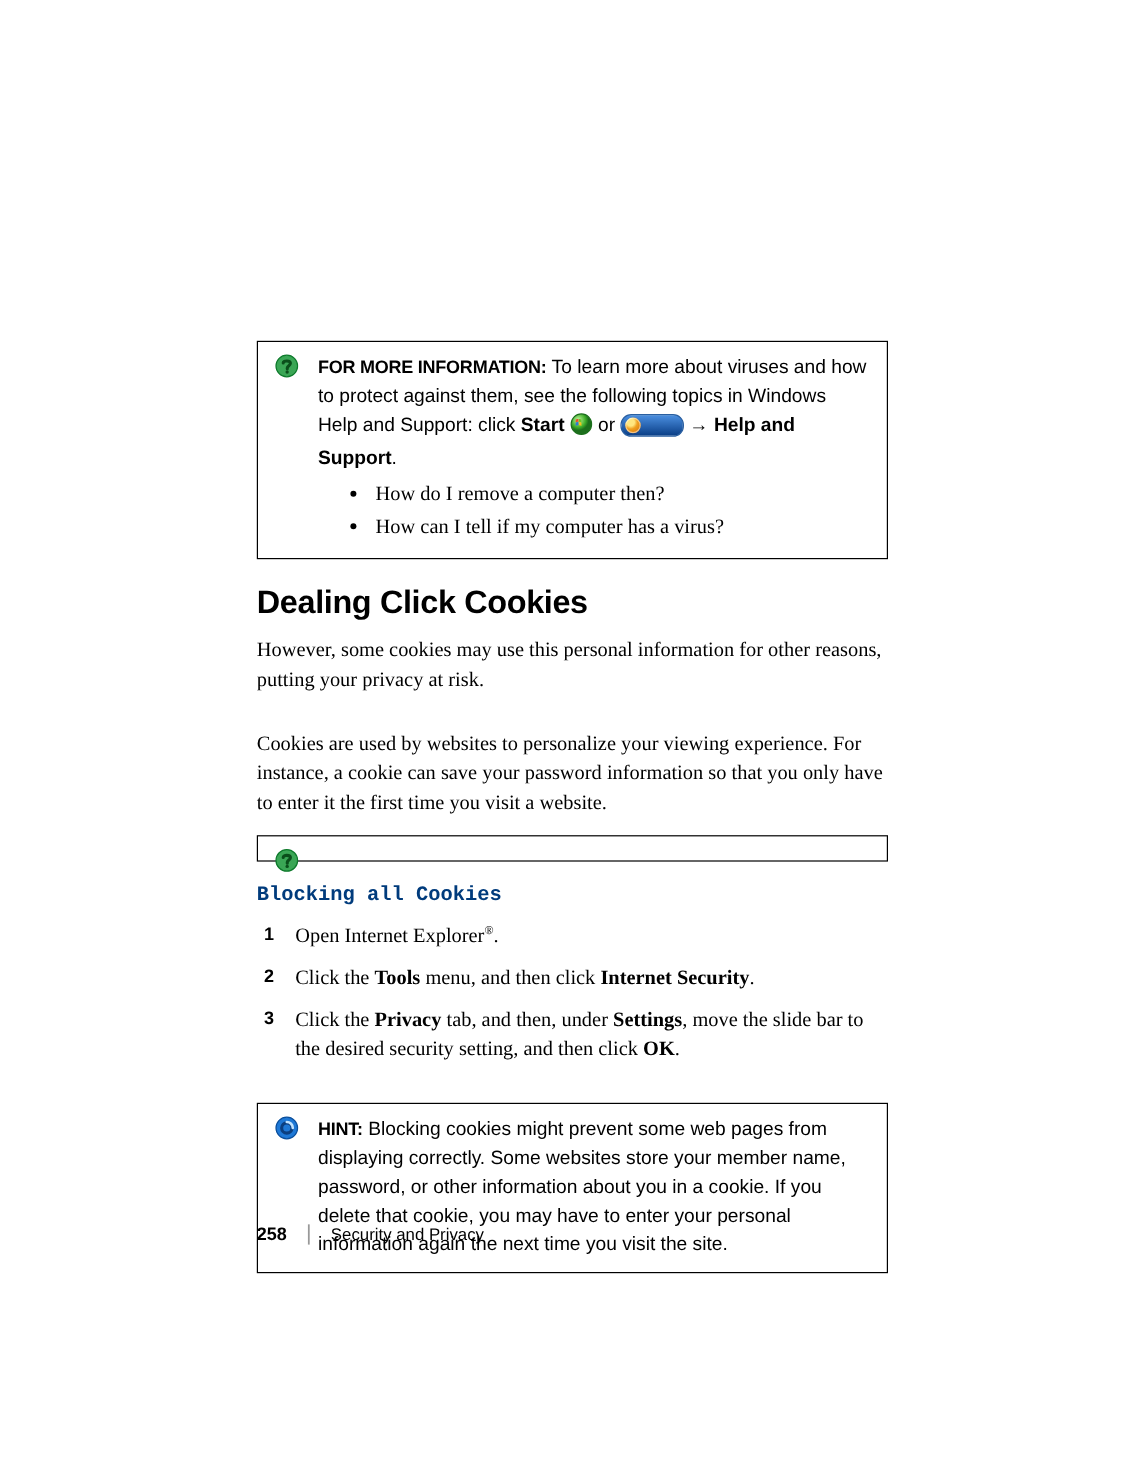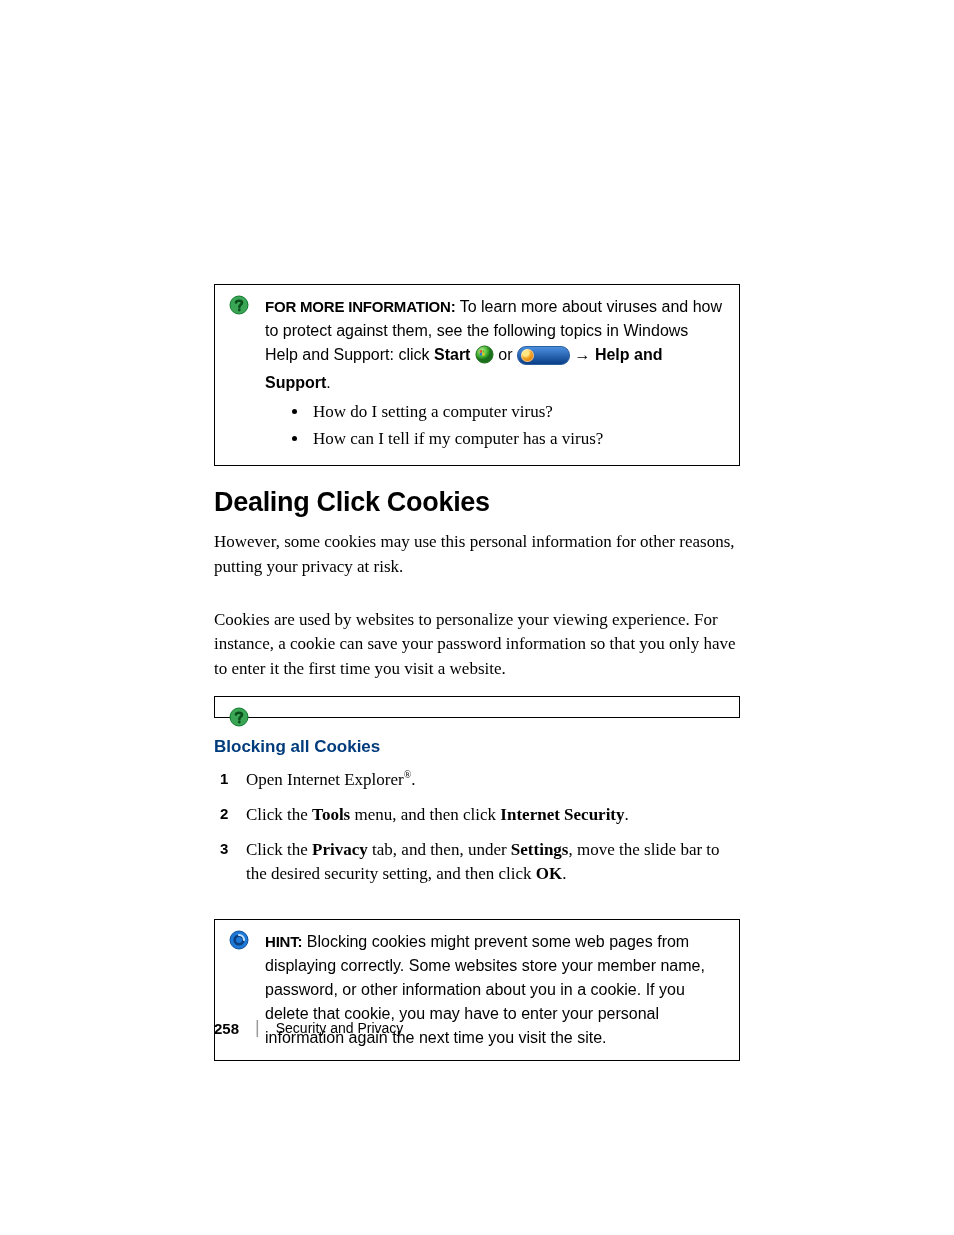--- a/index.html
+++ b/index.html
@@ -50,21 +50,21 @@
     margin: 18px 0 10px 0;
     letter-spacing: -0.3px;
   }
   p.body {
     font-family: Georgia, "Times New Roman", serif;
     font-size: 17px;
     line-height: 1.45;
     margin-bottom: 14px;
   }
   h3.subhead {
-    font-family: Liberation Sans, sans-serif;
+    font-family: Liberation Mono, monospace;
     font-weight: 700;
     font-size: 17px;
     color: #003b7c;
     margin: 18px 0 10px 0;
   }
   ol.steps {
     list-style: none;
     counter-reset: step;
     margin: 0;
     padding: 0;
@@ -151,21 +151,21 @@
           <g transform="translate(5 5) scale(0.5)">
             <path d="M0 2 Q2 0 5 1 L5 6 Q2 5 0 7 Z" fill="#e94f2e"></path>
             <path d="M5.5 1 Q8 0 10 2 L10 7 Q8 5 5.5 6 Z" fill="#6fc22a"></path>
             <path d="M0 7.5 Q2 5.5 5 6.5 L5 12 Q2 11 0 13 Z" fill="#2e7ad1"></path>
             <path d="M5.5 6.5 Q8 5.5 10 7.5 L10 13 Q8 11 5.5 12 Z" fill="#f5c518"></path>
           </g>
         </svg>
       </span><span>  or  </span><span class="vista-btn"></span><span class="arrow hs-strong"> → </span><span class="hs-strong">Help and Support</span><span>.</span>
     </p>
     <ul class="bullets">
-      <li>How do I setting a computer virus?</li>
+      <li>How do I remove a computer then?</li>
       <li>How can I tell if my computer has a virus?</li>
     </ul>
   </div>
 
   <h2 class="section">Dealing Click Cookies</h2>
 
   <p class="body" style="margin-bottom:28px">However, some cookies may use this personal information for other reasons, putting your privacy at risk.</p>
   <p class="body">Cookies are used by websites to personalize your viewing experience. For instance, a cookie can save your password information so that you only have to enter it the first time you visit a website.</p>
 
   <div class="callout">

